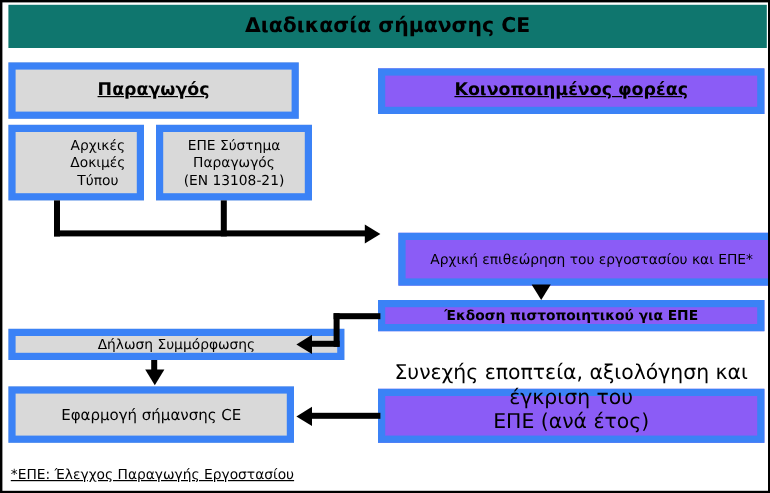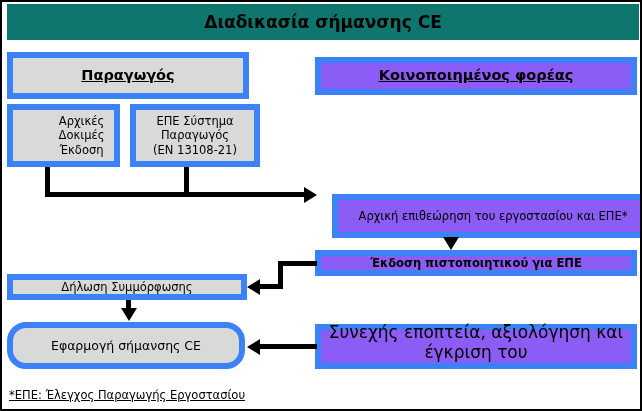--- a/index.html
+++ b/index.html
@@ -61,22 +61,22 @@
   
   #box-initial-type-testing { left: 5px;   top: 102px; width: 113px; height: 63px; font-size: 11.5px; padding-left: 36px; }
   #box-fpc-quality          { left: 128px; top: 102px; width: 130px; height: 63px; font-size: 11.5px; }
 
   
   #box-initial-inspection { left: 330px; top: 192px; width: 322px; height: 44px; font-size: 11.5px; }
   #box-certificate        { left: 313px; top: 248px; width: 322px; height: 26px; font-size: 11.5px; font-weight: bold; }
   #box-surveillance       { left: 313px; top: 322px; width: 322px; height: 45px; font-size: 17px; align-items: flex-end; }
 
   
-  #box-declaration { left: 5px; top: 272px; width: 240px; height: 26px; font-size: 11.5px; }
-  #box-ce-marking  { left: 5px; top: 320px; width: 238px; height: 47px; font-size: 12.5px; border-radius: 19px; }
+  #box-declaration { left: 5px; top: 272px; width: 280px; height: 26px; font-size: 11.5px; }
+  #box-ce-marking  { left: 5px; top: 320px; width: 238px; height: 47px; font-size: 12.5px; }
 
   .footnote {
     position: absolute;
     left: 7px;
     top: 386px;
     font-size: 11.5px;
     color: #000000;
     white-space: nowrap;
     text-decoration: underline;
   }
@@ -118,21 +118,21 @@
     <span class="hdr-text">Παραγωγός</span>
   </div>
 
   <div class="box fill-blue" id="box-notified">
     <span class="hdr-text">Κοινοποιημένος φορέας </span>
   </div>
 
   <div class="box fill-gray" id="box-initial-type-testing">
     <span>
       <span>Αρχικές Δοκιμές</span><br>
-      <span>Έκδοση</span><br>
+      <span>Τύπου</span><br>
     </span>
   </div>
 
   <div class="box fill-gray" id="box-fpc-quality">
     <span>
       <span>ΕΠΕ Σύστημα</span><br>
       <span>Παραγωγός</span><br>
       <span>(EN 13108-21)</span>
     </span>
   </div>
@@ -143,20 +143,21 @@
     </span>
   </div>
 
   <div class="box fill-blue" id="box-certificate">
     <span>Έκδοση πιστοποιητικού για ΕΠΕ</span>
   </div>
 
   <div class="box fill-blue" id="box-surveillance">
     <span>
       <span>Συνεχής εποπτεία, αξιολόγηση και έγκριση του</span><br>
+      <span>ΕΠΕ (ανά έτος)</span>
     </span>
   </div>
 
   <div class="box fill-gray" id="box-declaration">
     <span>Δήλωση Συμμόρφωσης</span>
   </div>
 
   <div class="box fill-gray" id="box-ce-marking">
     <span>Εφαρμογή σήμανσης CE</span>
   </div>

